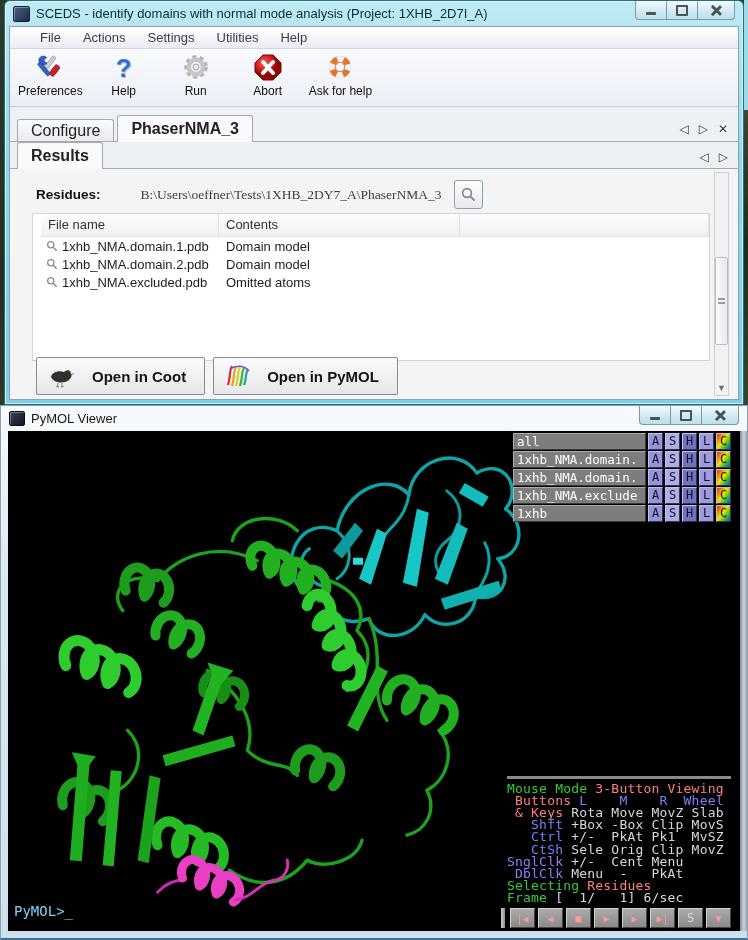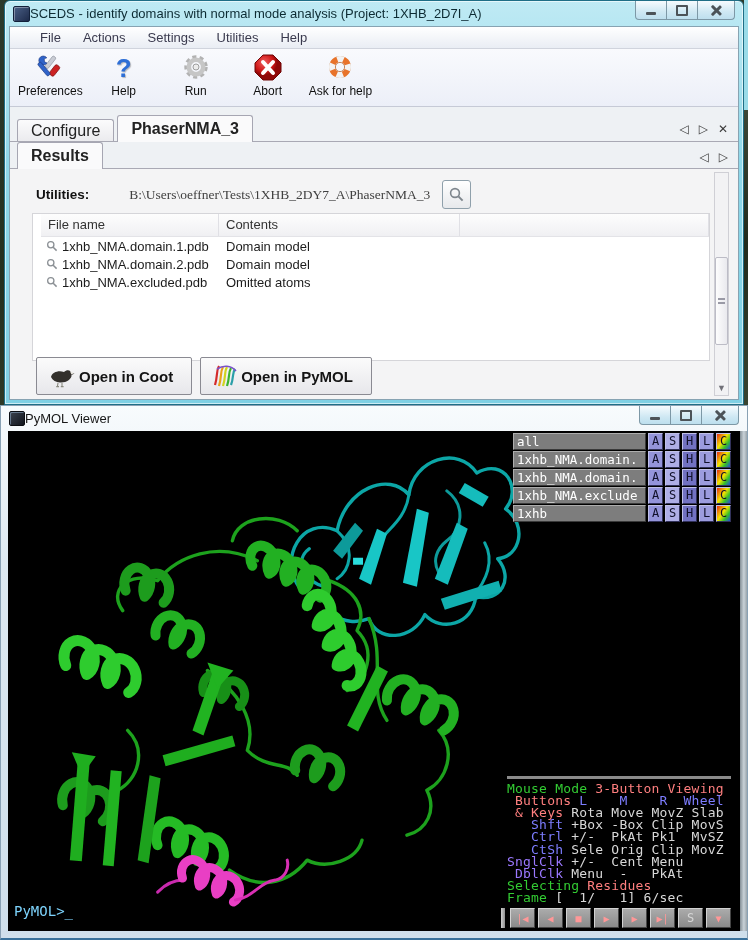--- a/index.html
+++ b/index.html
@@ -10,21 +10,21 @@
     -webkit-font-smoothing:antialiased;
   }
   
   #sceds-window{
     position:absolute;left:4px;top:0;width:740px;height:405px;
     background:linear-gradient(180deg,#bfeaf4,#8fd8e9 40%,#7fd0e4);
     border:1px solid #1f6e86;border-radius:6px 6px 0 0;
     box-shadow:inset 0 0 0 1px rgba(255,255,255,.6);
     box-sizing:border-box;
   }
-  .titlebar{height:25px;display:flex;align-items:center;padding-left:8px;gap:0;position:relative;}
+  .titlebar{height:25px;display:flex;align-items:center;padding-left:8px;gap:6px;position:relative;}
   .title-text{font-size:13px;color:#0d2b33;white-space:nowrap;}
   .app-icon{width:15px;height:14px;border-radius:2px;background:linear-gradient(135deg,#4a5f86,#1d2b4a);
     border:1px solid #12203a;box-shadow:inset 1px 1px 0 rgba(255,255,255,.35);}
   .win-buttons{position:absolute;top:0;right:8px;display:flex;}
   .win-btn{width:30px;height:18px;background:linear-gradient(#f6fbfe,#cfe8f3 60%,#bddfee);
     border:1px solid #7d98a6;border-top:none;display:flex;align-items:center;justify-content:center;margin-left:-1px;}
   .win-btn:first-child{border-radius:0 0 0 4px;}
   .win-btn:last-child{border-radius:0 0 4px 0;width:36px;}
   .g-min{width:10px;height:3px;background:#4c5358;border-radius:1px;margin-top:6px;}
   .g-max{width:8px;height:7px;border:2px solid #4c5358;border-radius:1px;background:transparent;}
@@ -65,21 +65,21 @@
   .ft-row .fcont{font-size:13px;color:#1c1c1c;padding-left:7px;}
   .v-scrollbar{position:absolute;right:9px;top:3px;bottom:3px;width:13px;background:#f2f2f4;
     border:1px solid #cfcfd5;}
   .v-thumb{position:absolute;left:0;right:0;top:38%;height:86px;background:linear-gradient(90deg,#fdfdfd,#e9e9ee);
     border:1px solid #bcbcc6;border-radius:2px;display:flex;align-items:center;justify-content:center;}
   .v-grip{width:7px;border-top:1px solid #9a9aa6;border-bottom:1px solid #9a9aa6;height:4px;
     background:repeating-linear-gradient(180deg,#9a9aa6 0 1px,transparent 1px 3px);}
   .v-down{position:absolute;bottom:1px;left:0;right:0;text-align:center;font-size:9px;color:#707078;line-height:12px;}
   .action-row{position:absolute;left:26px;bottom:4px;display:flex;gap:8px;}
   .action-btn{height:38px;border:1px solid #8a8a92;background:linear-gradient(#fbfbfb,#e7e7eb);
-    display:flex;align-items:center;gap:2px;padding:0 18px 0 10px;font-size:15px;font-weight:bold;color:#141414;border-radius:2px;}
+    display:flex;align-items:center;gap:15px;padding:0 18px 0 10px;font-size:15px;font-weight:bold;color:#141414;border-radius:2px;}
   
   #pymol-window{position:absolute;left:0;top:405px;width:748px;height:535px;
     background:linear-gradient(180deg,#f8fbfd,#dde9f1 30%,#cfdfeb);
     border:1px solid #89a1b4;border-bottom:2px solid #39719b;box-sizing:border-box;}
   #pymol-window .titlebar{height:25px;}
   #pymol-window .title-text{color:#181818;}
   .pymol-app-icon{width:14px;height:13px;background:linear-gradient(135deg,#3c4450,#10141c);
     border:1px solid #0a0d12;border-radius:2px;box-shadow:inset 1px 1px 0 rgba(160,190,220,.5);}
   .pymol-content{position:absolute;left:7px;top:25px;right:7px;bottom:7px;background:#000;overflow:hidden;}
   .right-strip{position:absolute;right:0;top:25px;bottom:7px;width:7px;
@@ -215,21 +215,21 @@
           <span>Results</span>
         </div>
         <div class="tab-nav" id="tab-nav2">
             <span>◁</span>
             <span>▷</span>
           </div>
       </div>
     </div>
     <div class="results-panel">
       <div class="dir-row">
-        <span class="dir-label">Utilities:</span>
+        <span class="dir-label">Residues:</span>
         <span class="dir-path">B:\Users\oeffner\Tests\1XHB_2DY7_A\PhaserNMA_3</span>
         <div class="search-btn" style="position:relative;left:12px;top:0;">
           <svg width="17" height="17" viewBox="0 0 17 17">
             <circle cx="7" cy="7" r="4.4" fill="none" stroke="#7e868d" stroke-width="1.6"></circle>
             <line x1="10.4" y1="10.4" x2="14.6" y2="14.6" stroke="#7e868d" stroke-width="2"></line>
           </svg>
         </div>
       </div>
       <div class="file-table">
         <div class="ft-header">

